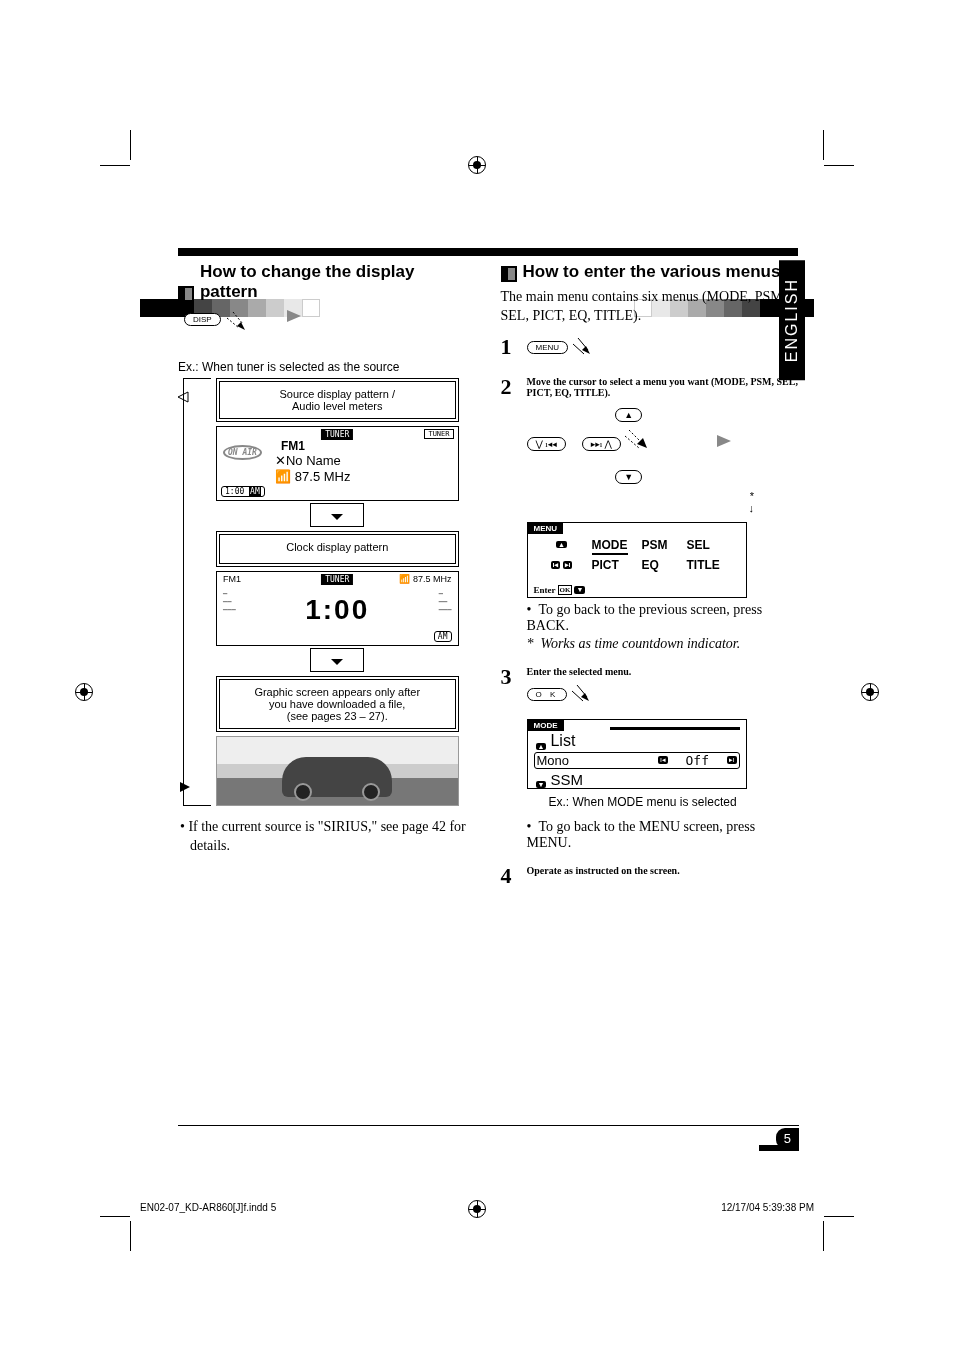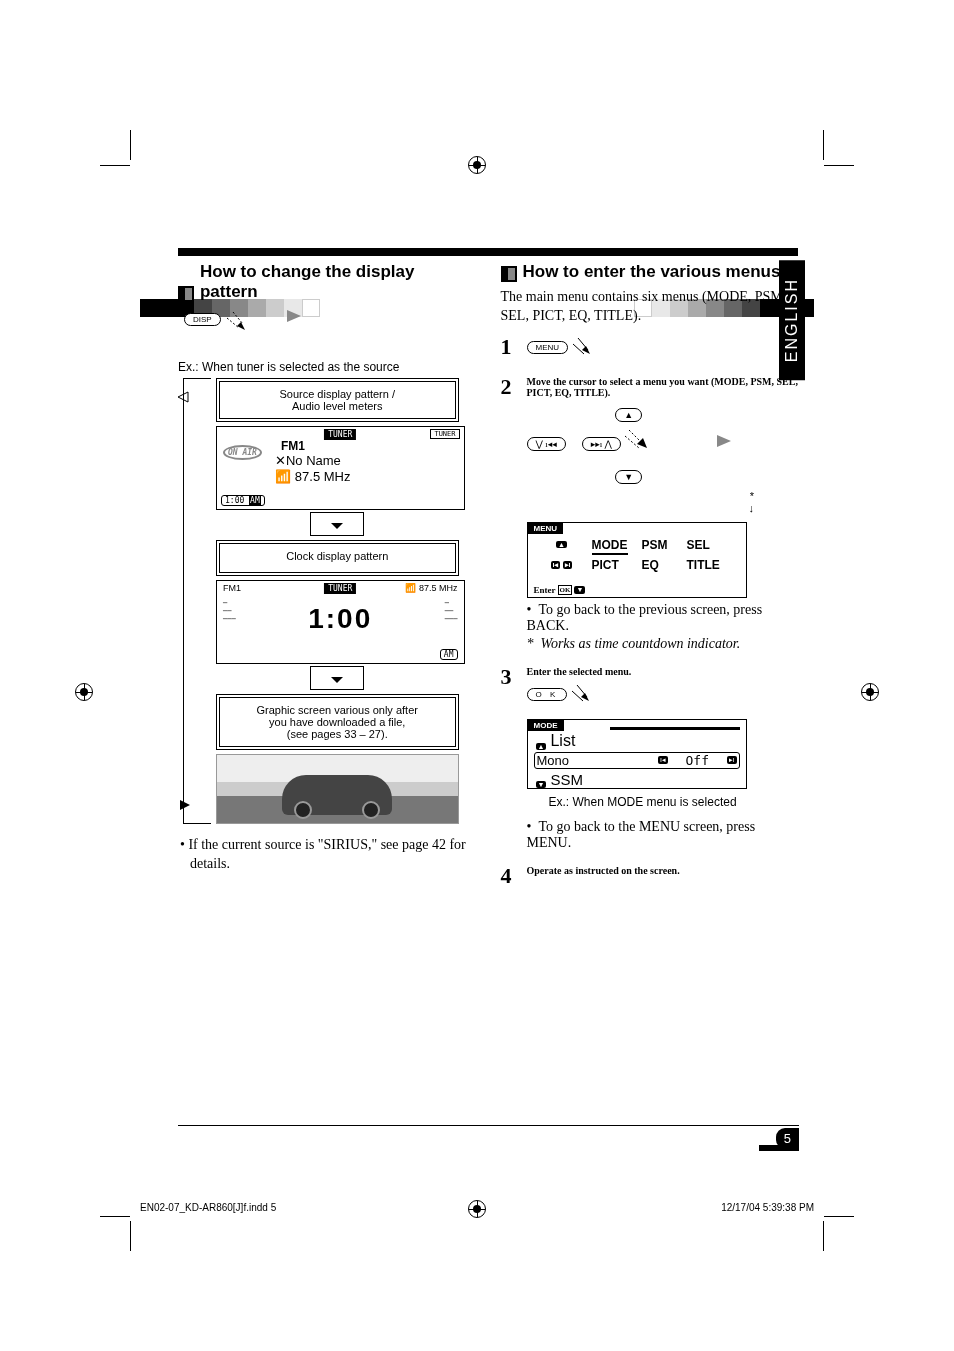--- a/index.html
+++ b/index.html
@@ -142,22 +142,22 @@
     .screen-inner {
       border: 1px solid #000;
       padding: 6px;
       font-family: Arial, sans-serif;
       font-size: 11px;
       text-align: center;
       min-height: 30px;
     }
     .lcd-screen {
       border: 1px solid #000;
-      margin: 0 12px 0 38px;
-      height: 84px;
+      margin: 0 18px 0 38px;
+      height: 75px;
       background: #fff;
       position: relative;
       font-family: monospace;
       font-size: 10px;
     }
     .lcd-top-bar {
       background: #000;
       color: #fff;
       font-size: 8px;
       padding: 1px 4px;
@@ -535,23 +535,23 @@
             <div style="position:absolute;left:50%;transform:translateX(-50%);top:22px;font-family:Arial;font-size:28px;font-weight:bold;letter-spacing:2px">1:00</div>
             <div style="position:absolute;left:6px;top:18px;font-size:7px;color:#888">━<br>━━<br>━━━</div>
             <div style="position:absolute;right:6px;top:18px;font-size:7px;color:#888">━<br>━━<br>━━━</div>
             <div style="position:absolute;right:6px;bottom:3px;border:1px solid #000;border-radius:3px;font-size:8px;padding:0 3px">AM</div>
           </div>
 
           <div class="flow-arrow"><div class="flow-box"><span class="chevron-down"></span></div></div>
 
           <div class="screen-frame">
             <div class="screen-inner">
-              <div>Graphic screen various only after</div>
+              <div>Graphic screen appears only after</div>
               <div>you have downloaded a file,</div>
-              <div>(see pages 33 – 27).</div>
+              <div>(see pages 23 – 27).</div>
             </div>
           </div>
 
           <div class="car-placeholder">
             <div class="car-body">
               <div class="car-wheel" style="left:12px"></div>
               <div class="car-wheel" style="right:12px"></div>
             </div>
           </div>
         </div>

